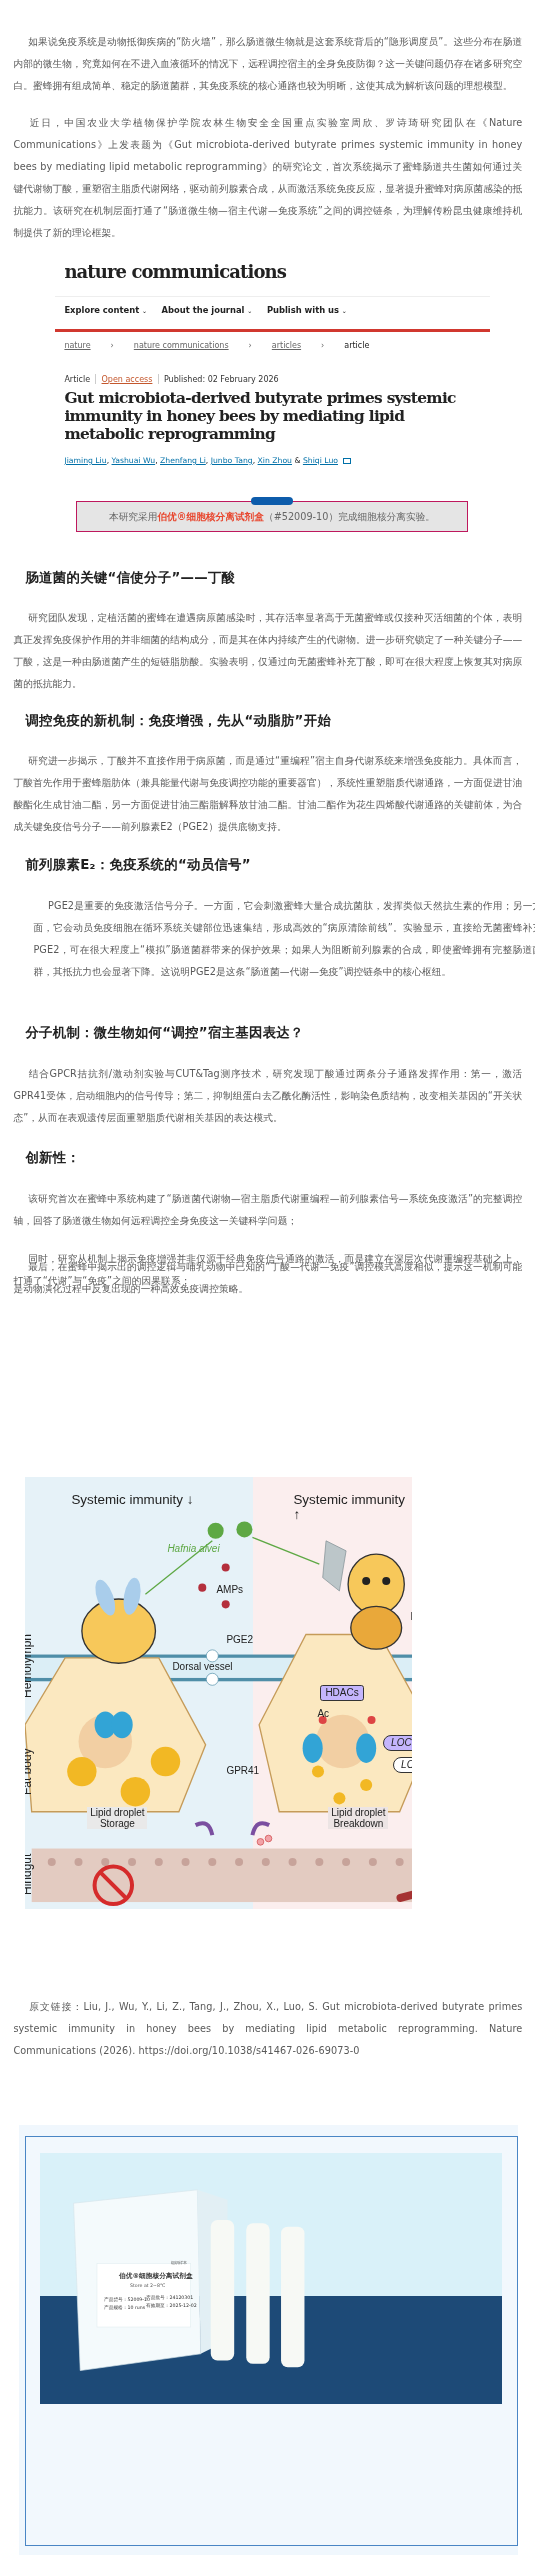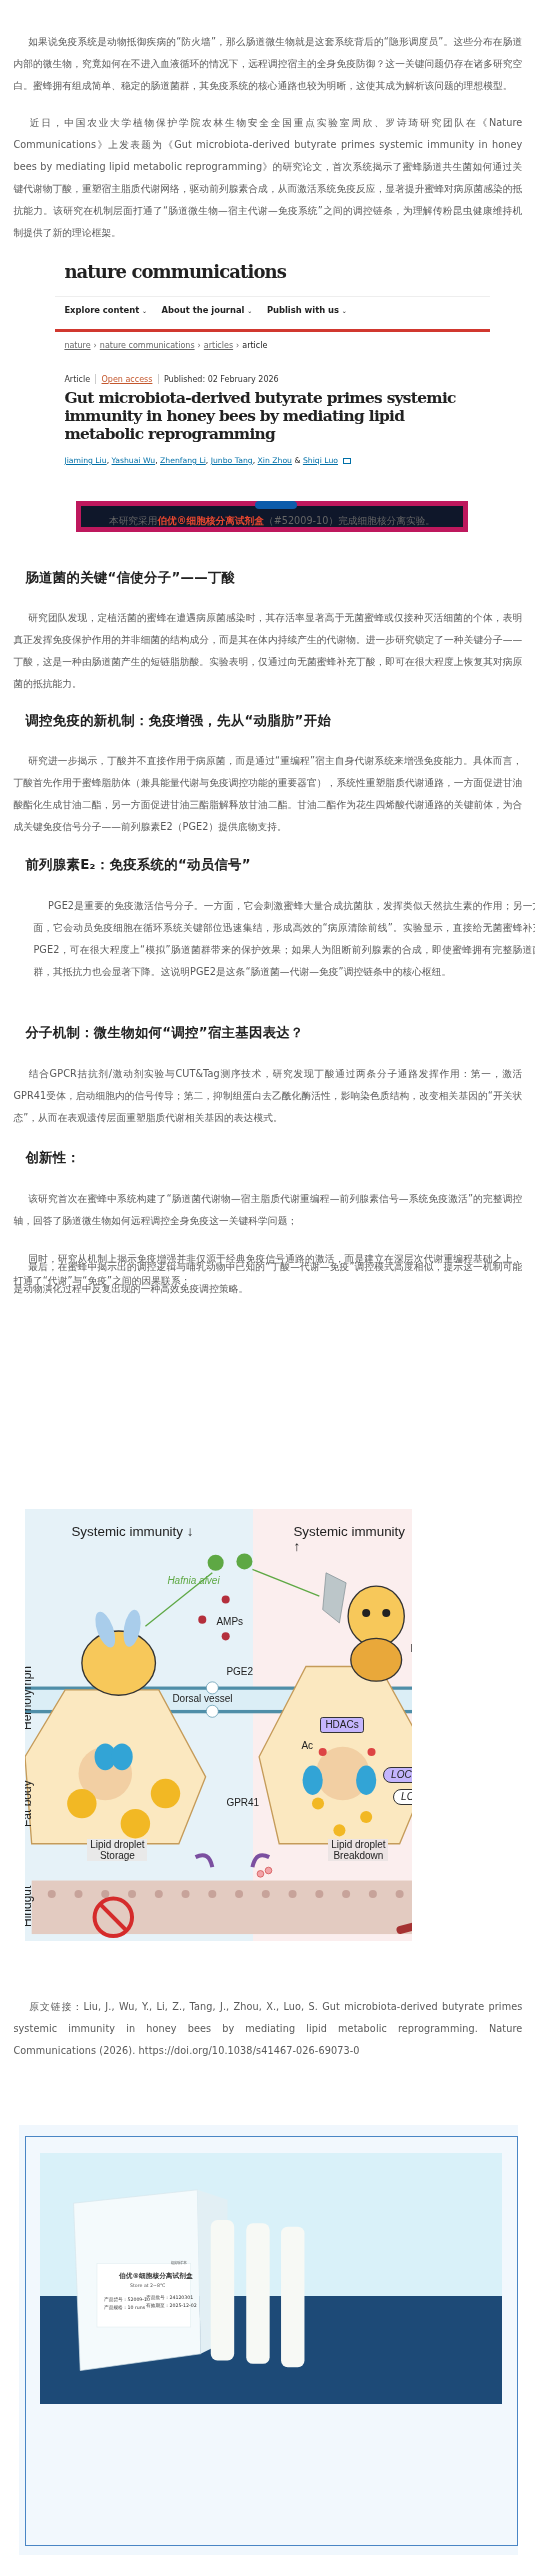--- a/index.html
+++ b/index.html
@@ -12,39 +12,39 @@
 
   .heading { position: absolute; left: 25.4px; font-size: 13.4px; font-weight: bold; color: #222; font-family: "DejaVu Sans", sans-serif; letter-spacing: 0.3px; }
 
   
   .nature { position: absolute; left: 55px; top: 248px; width: 435px; height: 228px; background: #fff; }
   .nature .brand { position: absolute; left: 9.4px; top: 13.4px; font-family: "DejaVu Serif", serif; font-size: 18px; font-weight: bold; color: #222; letter-spacing: -0.9px; }
   .nature .topline { position: absolute; left: 0; top: 48px; width: 435px; height: 1.3px; background: #eeeeee; }
   .nature .nav { position: absolute; left: 9.4px; top: 57px; display: flex; gap: 14.7px; font-size: 8.4px; font-weight: bold; color: #222; }
   .nature .nav span.chev { font-size: 6px; margin-left: 2.7px; }
   .nature .redbar { position: absolute; left: 0; top: 81px; width: 435px; height: 2.7px; background: #d1382f; }
-  .nature .crumbs { position: absolute; left: 9.4px; top: 93px; font-size: 8px; color: #666; display: flex; gap: 3px; }
+  .nature .crumbs { position: absolute; left: 9.4px; top: 93px; font-size: 8px; color: #666; display: flex; gap: 20px; }
   .nature .crumbs a { color: #666; text-decoration: underline; }
   .nature .crumbs .cur { color: #222; }
   .nature .meta { position: absolute; left: 9.4px; top: 126px; font-size: 8px; color: #333; display: flex; align-items: center; }
   .nature .meta .sep { width: 0.7px; height: 10px; background: #ccc; margin: 0 5.4px; }
   .nature .meta .oa { color: #c4572d; text-decoration: underline; }
   .nature .title { position: absolute; left: 9.4px; top: 141px; width: 415px; font-family: "DejaVu Serif", serif; font-size: 15.4px; line-height: 18px; font-weight: bold; color: #222; letter-spacing: -0.7px; }
   .nature .authors { position: absolute; left: 9.4px; top: 208px; font-size: 7.7px; color: #222; }
   .nature .authors a { color: #0070a8; text-decoration: underline; }
   .nature .mail { display: inline-block; width: 8px; height: 6px; border: 1px solid #0070a8; margin-left: 2.7px; position: relative; top: 0.7px; }
 
   
-  .callout { position: absolute; left: 76px; top: 501px; width: 392px; height: 31px; border: 5px solid #be185d; background: #0f172a; }
+  .callout { position: absolute; left: 76px; top: 501px; width: 392px; height: 31px; border: 1px solid #be185d; background: #e5e5e5; }
   .callout .tab { position: absolute; left: 174px; top: -5.4px; width: 42px; height: 8px; background: #0d5cab; border-radius: 4px; }
   .callout .text { position: absolute; left: 0; right: 0; top: 8.7px; text-align: center; font-size: 9.7px; color: #666; }
   .callout .red { color: #e8472f; font-weight: bold; }
 
   
-  .figure { position: absolute; left: 25.4px; top: 1477px; width: 387px; height: 432px; overflow: hidden; margin-top: 32px; }
+  .figure { position: absolute; left: 25.4px; top: 1477px; width: 387px; height: 432px; overflow: hidden; }
   .fig-left { position: absolute; left: 0; top: 0; width: 228px; height: 100%; background: #e6f2f8; }
   .fig-right { position: absolute; left: 228px; top: 0; width: 258px; height: 100%; background: #fbeeee; }
   .fig-label { position: absolute; font-size: 13.4px; color: #222; font-family: "Liberation Sans", sans-serif; }
   .fig-small { position: absolute; font-size: 10px; color: #222; font-family: "Liberation Sans", sans-serif; }
   .side-label { position: absolute; left: -5.4px; font-size: 12px; color: #222; transform: rotate(-90deg); transform-origin: left top; font-family: "Liberation Sans", sans-serif; }
 
   .kit-card { position: absolute; left: 19px; top: 2125px; width: 499px; height: 430px; background: #f0f7fd; }
   .kit-inner { position: absolute; left: 25px; top: 2136px; width: 493px; height: 410px; border: 1px solid #4a86c5; background: #f2f8fd; }
   .kit-photo { position: absolute; left: 40px; top: 2153px; width: 462px; height: 251px; overflow: hidden; }
   .kit-photo .sky { position: absolute; left: 0; top: 0; width: 100%; height: 57%; background: #d9f1f9; }
@@ -217,21 +217,21 @@
 
     <div class="fig-label" style="left:46px;top:14.7px;">Systemic immunity ↓</div>
     <div class="fig-label" style="left:268px;top:14.7px;">Systemic immunity ↑</div>
     <div class="fig-small" style="left:142px;top:66px;color:#5ea844;font-style:italic;">Hafnia alvei</div>
     <div class="fig-small" style="left:388px;top:52px;width:80px;color:#c55a6b;">Hemocytes aggregation</div>
     <div class="fig-small" style="left:191px;top:107px;">AMPs</div>
     <div class="fig-small" style="left:201px;top:157px;">PGE2</div>
     <div class="fig-small" style="left:385px;top:134px;">PGE2</div>
     <div class="fig-small" style="left:147px;top:184px;">Dorsal vessel</div>
     <div class="fig-small" style="left:295px;top:208px;padding:1.3px 4px;background:#c4b5fd;border:1px solid #333;border-radius:2.7px;">HDACs</div>
-    <div class="fig-small" style="left:276px;top:231px;text-align:center;">Ac</div>
+    <div class="fig-small" style="left:292px;top:231px;text-align:center;">Ac</div>
     <div class="fig-small" style="left:358px;top:258px;padding:1.3px 6.7px;background:#c4b5fd;border:1px solid #333;border-radius:8px;font-style:italic;">LOC724951</div>
     <div class="fig-small" style="left:368px;top:280px;padding:1.3px 6.7px;background:#fff;border:1px solid #333;border-radius:8px;font-style:italic;">LOC724907</div>
     <div class="fig-small" style="left:201px;top:288px;">GPR41</div>
     <div class="fig-small" style="left:62px;top:330px;width:60px;text-align:center;white-space:pre-line;background:#e9e9e9;">Lipid droplet
 Storage</div>
     <div class="fig-small" style="left:303px;top:330px;width:60px;text-align:center;white-space:pre-line;background:#ece4e4;">Lipid droplet
 Breakdown</div>
 
     <div class="side-label" style="top:221px;">Hemolymph</div>
     <div class="side-label" style="top:318px;">Fat body</div>

